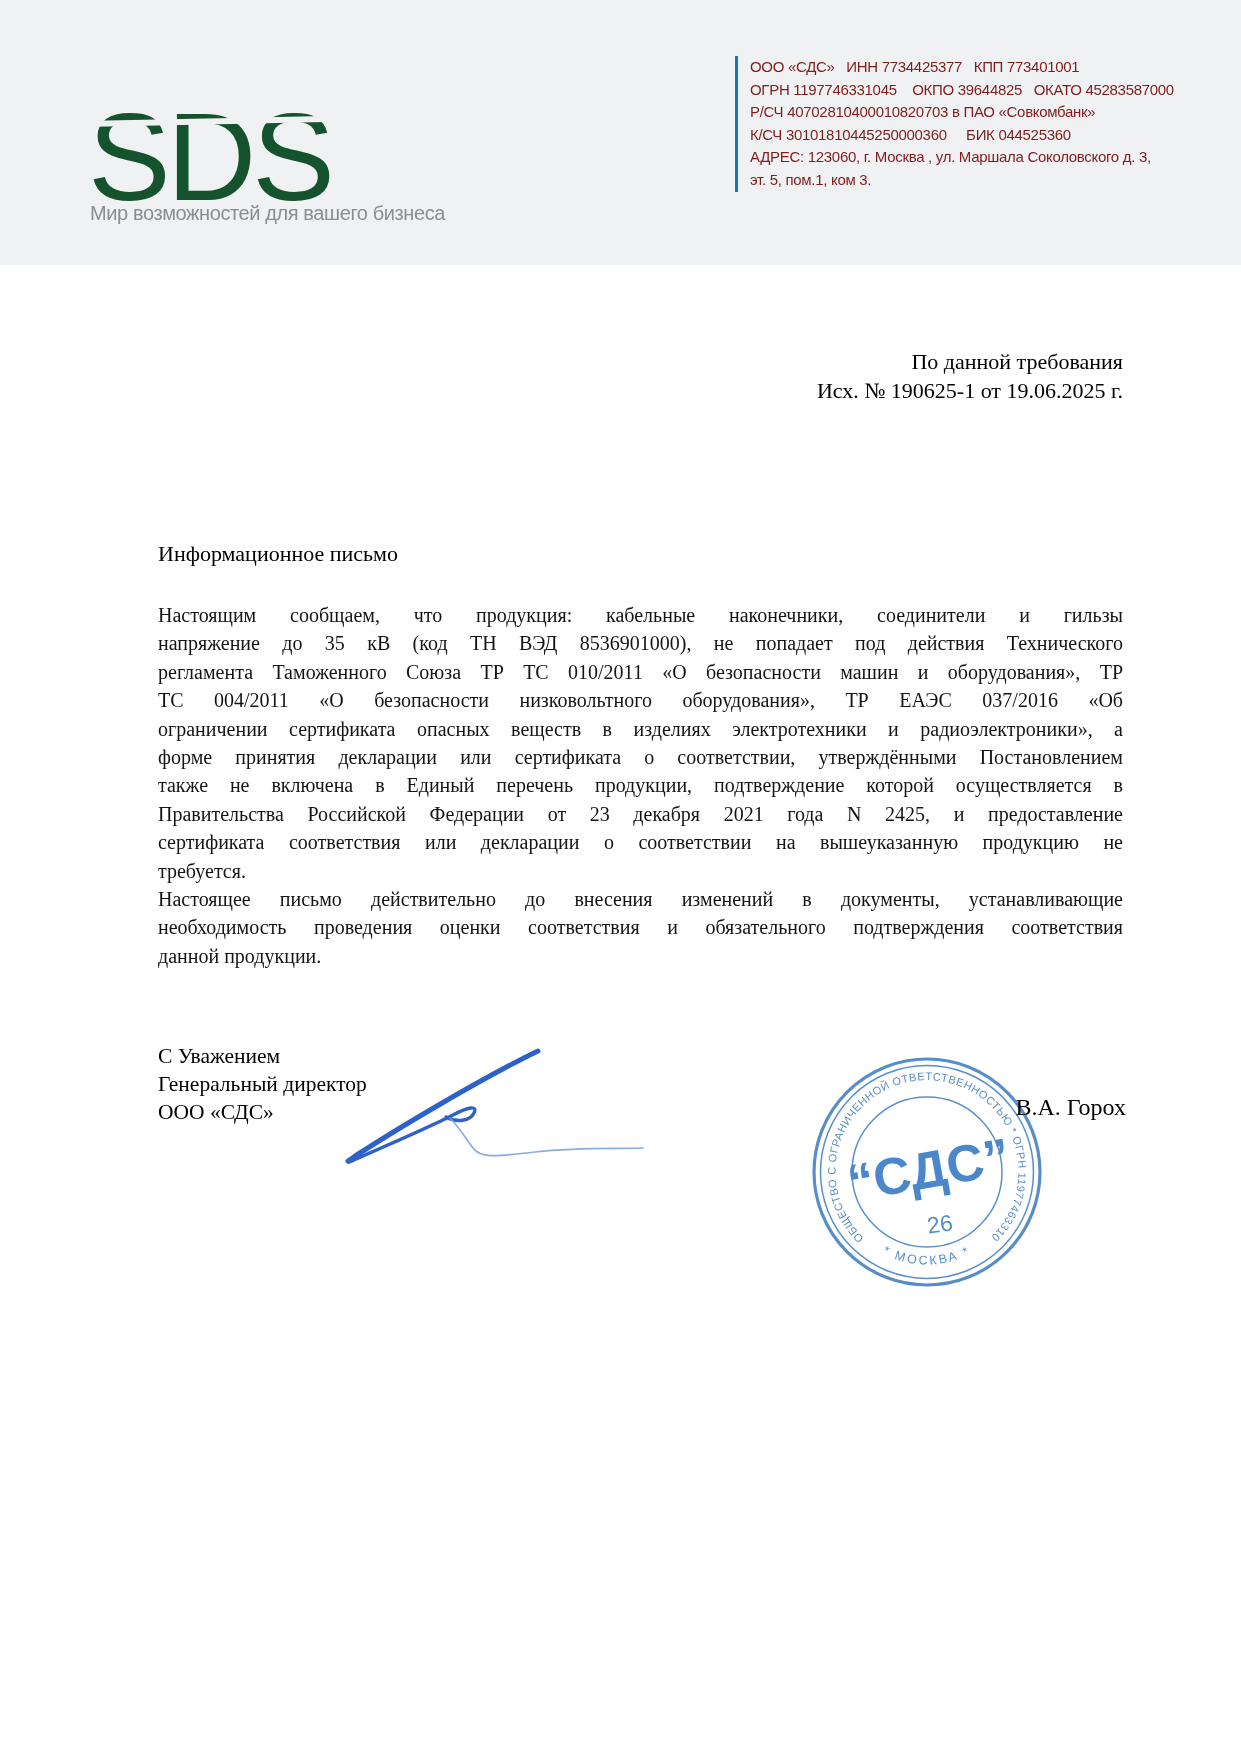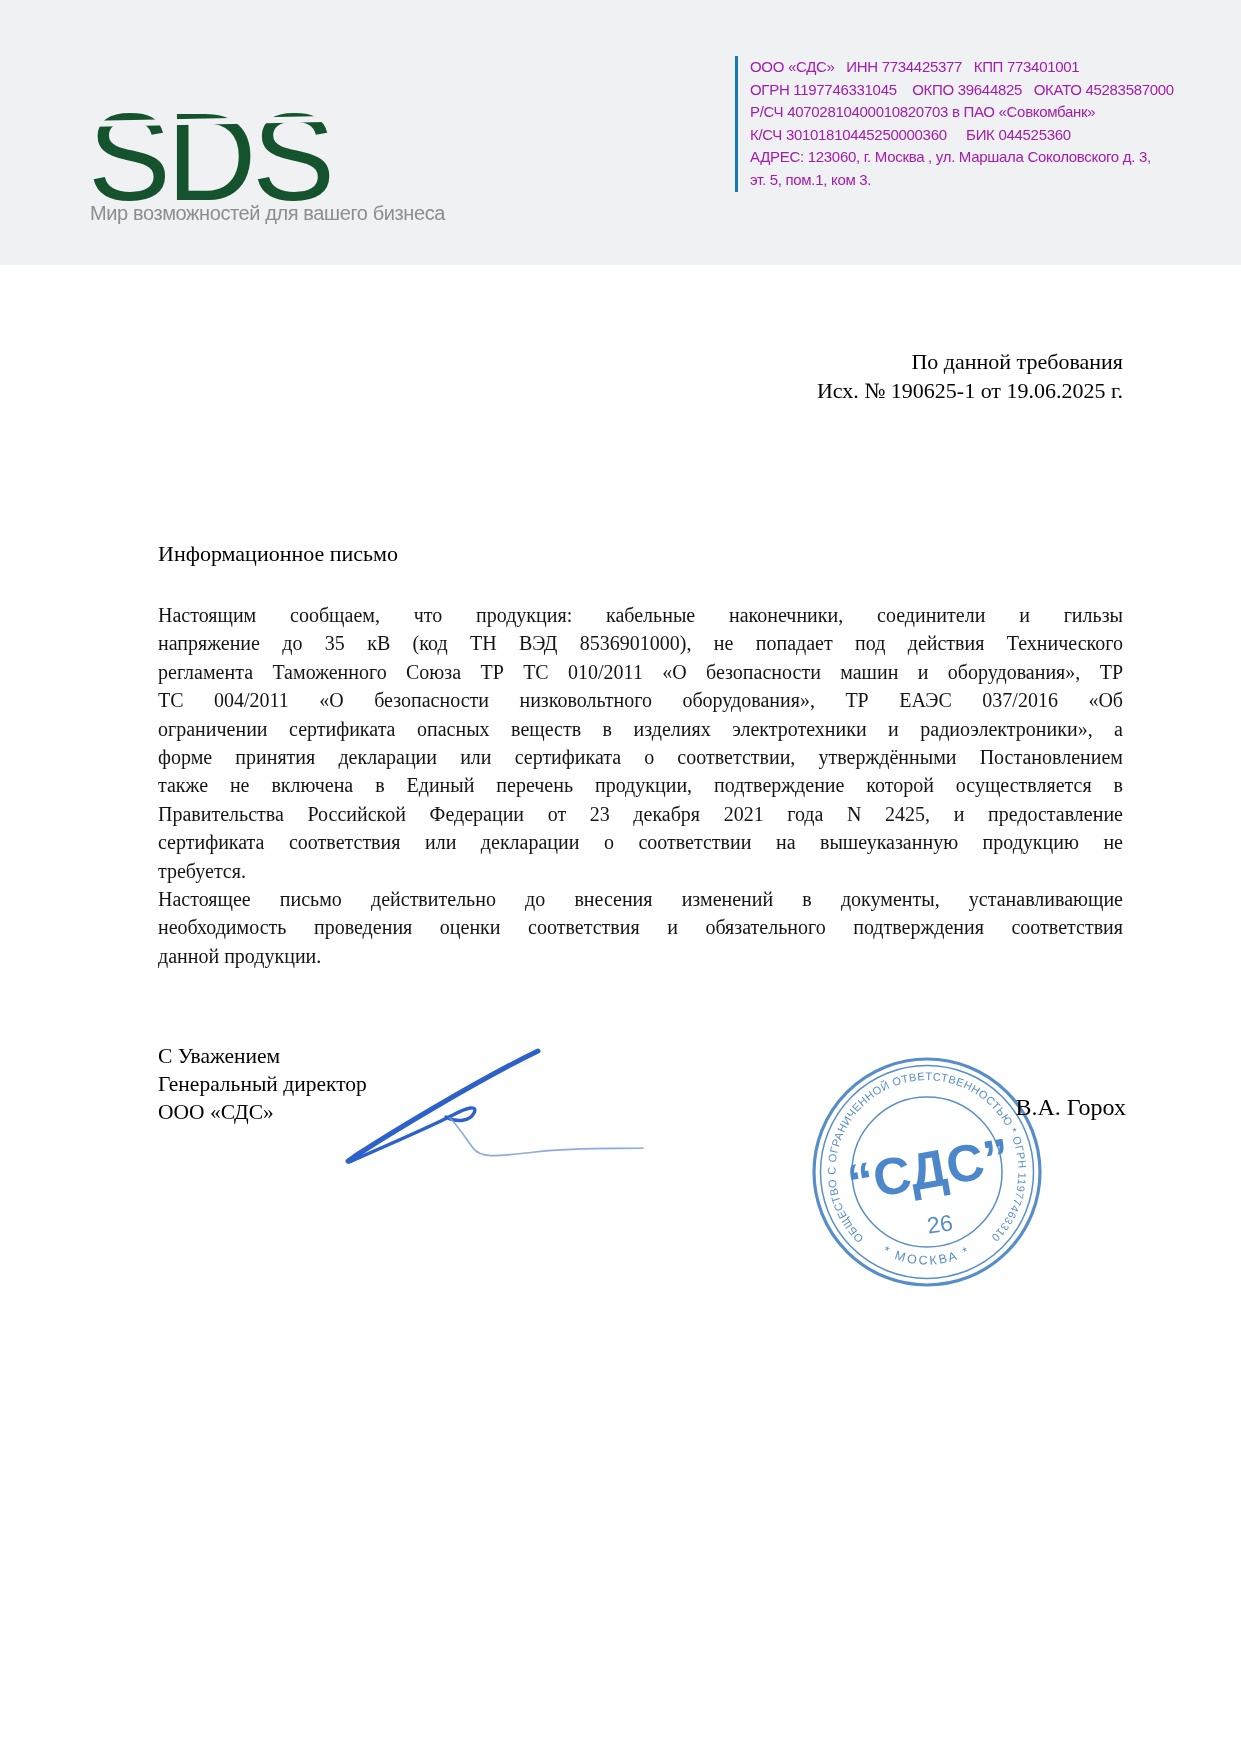--- a/index.html
+++ b/index.html
@@ -15,21 +15,21 @@
     font-size:124px; line-height:130px; letter-spacing:-4px; color:#14532d;margin-top:44px;
   }
   .logo-slash { position:absolute; left:-6px; top:70px; width:290px; height:6px;
     background:#f0f1f2; transform:rotate(-1.2deg); }
   .tagline { position:absolute; left:90px; top:202px;
     font-family:"Liberation Sans", sans-serif; font-size:20px; letter-spacing:-0.4px; color:#8a8e92;text-align:center; }
   .company-details {
     position:absolute; left:735px; top:56px;
     border-left:3px solid #1579b9; padding-left:12px;
     font-family:"Liberation Sans", sans-serif; font-size:15px; letter-spacing:-0.3px;
-    line-height:22.6px; color:#a21caf;
+    line-height:22.6px; color:#7f1d1d;
   }
   .company-details .line { white-space:pre; }
   
   .reference { position:absolute; right:118px; top:347px; text-align:right;
     font-size:22px; line-height:29px; color:#000; }
   
   .letter-title { position:absolute; left:158px; top:541px; width:965px;
     text-align:left; font-size:22px; color:#000; }
   .letter-body { position:absolute; left:158px; top:601px; width:965px;
     font-size:20px; line-height:28.4px; color:#141414; }

